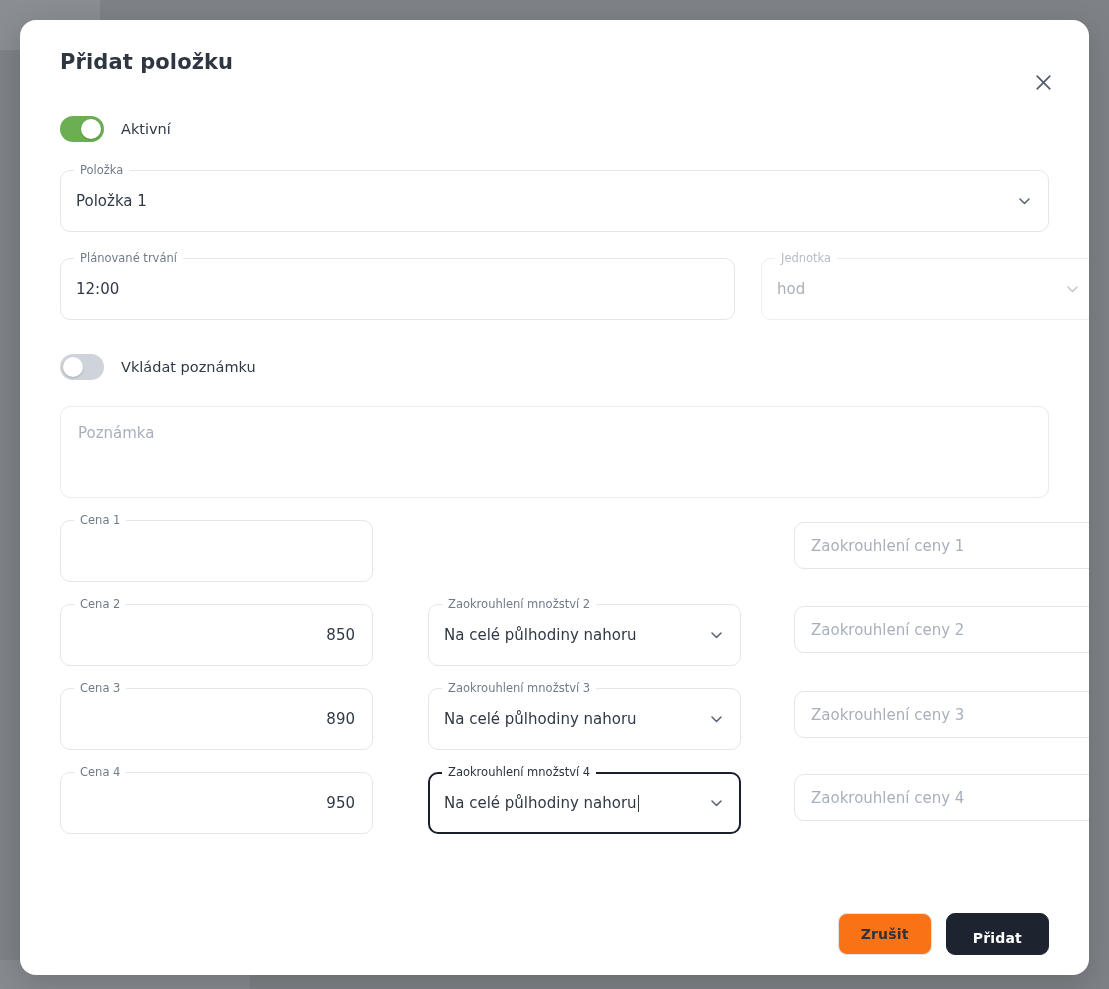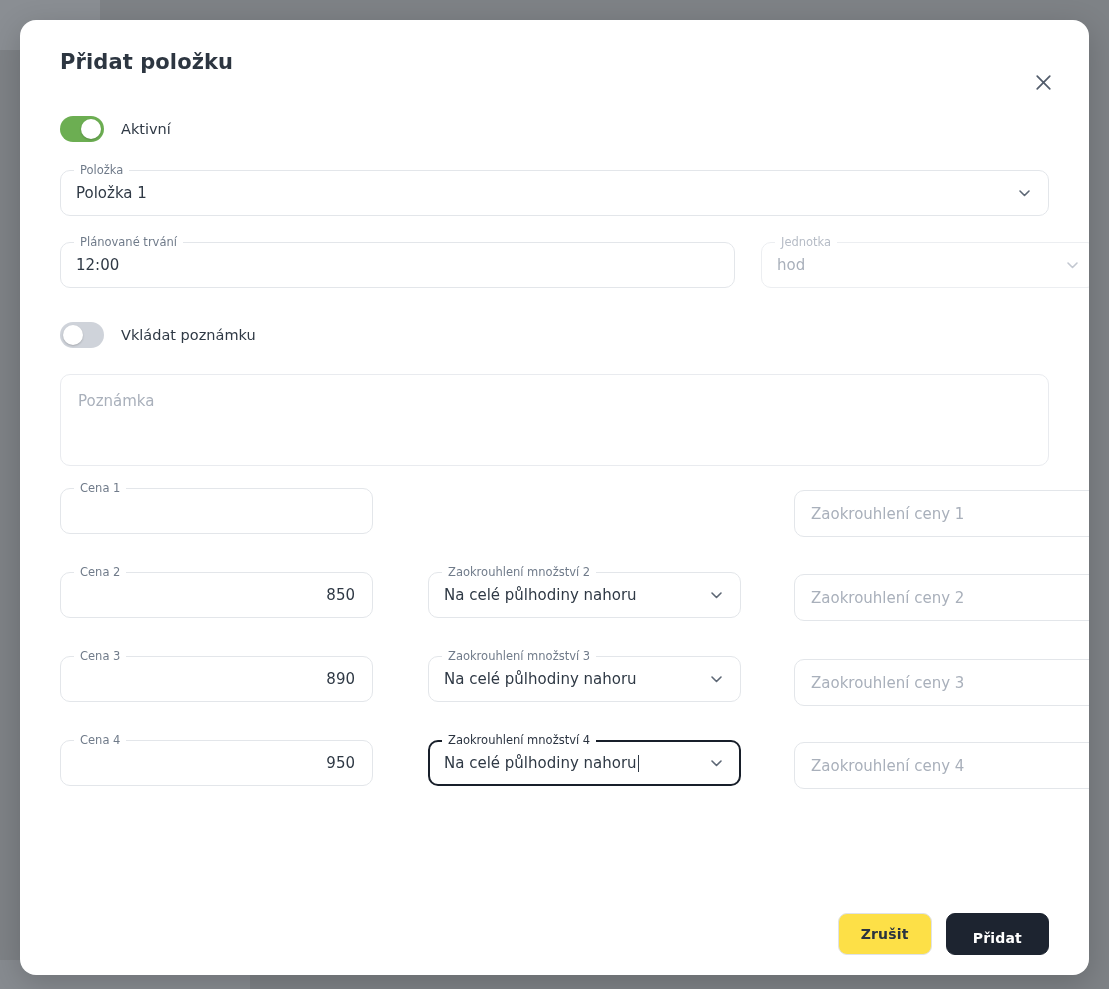--- a/index.html
+++ b/index.html
@@ -96,21 +96,21 @@
   }
   .toggle.on .knob { left: 21px; }
   .toggle-label {
     font-size: 14.5px;
     color: #2f3945;
   }
 
   
   .field {
     position: relative;
-    height: 46px;
+    height: 62px;
     border-radius: 12px;
   }
   .field .box {
     position: absolute;
     inset: 0;
     border: 1px solid #e3e6ea;
     border-radius: 10px;
     background: #fff;
   }
   .field.focused .box {
@@ -239,21 +239,21 @@
     font-family: inherit;
     font-size: 14px;
     font-weight: 700;
     border-radius: 9px;
     cursor: pointer;
     padding: 0 22px;
     height: 42px;
     letter-spacing: .2px;
   }
   .btn-secondary {
-    background: #fde047;
+    background: #f97316;
     color: #2a3340;
     border: 1px solid #dfe2e7;
   }
   .btn-primary {
     background: #1d2430;
     color: #fff;
     border: 1px solid #1d2430;
     padding: 16px 26px;
   }
 </style>

